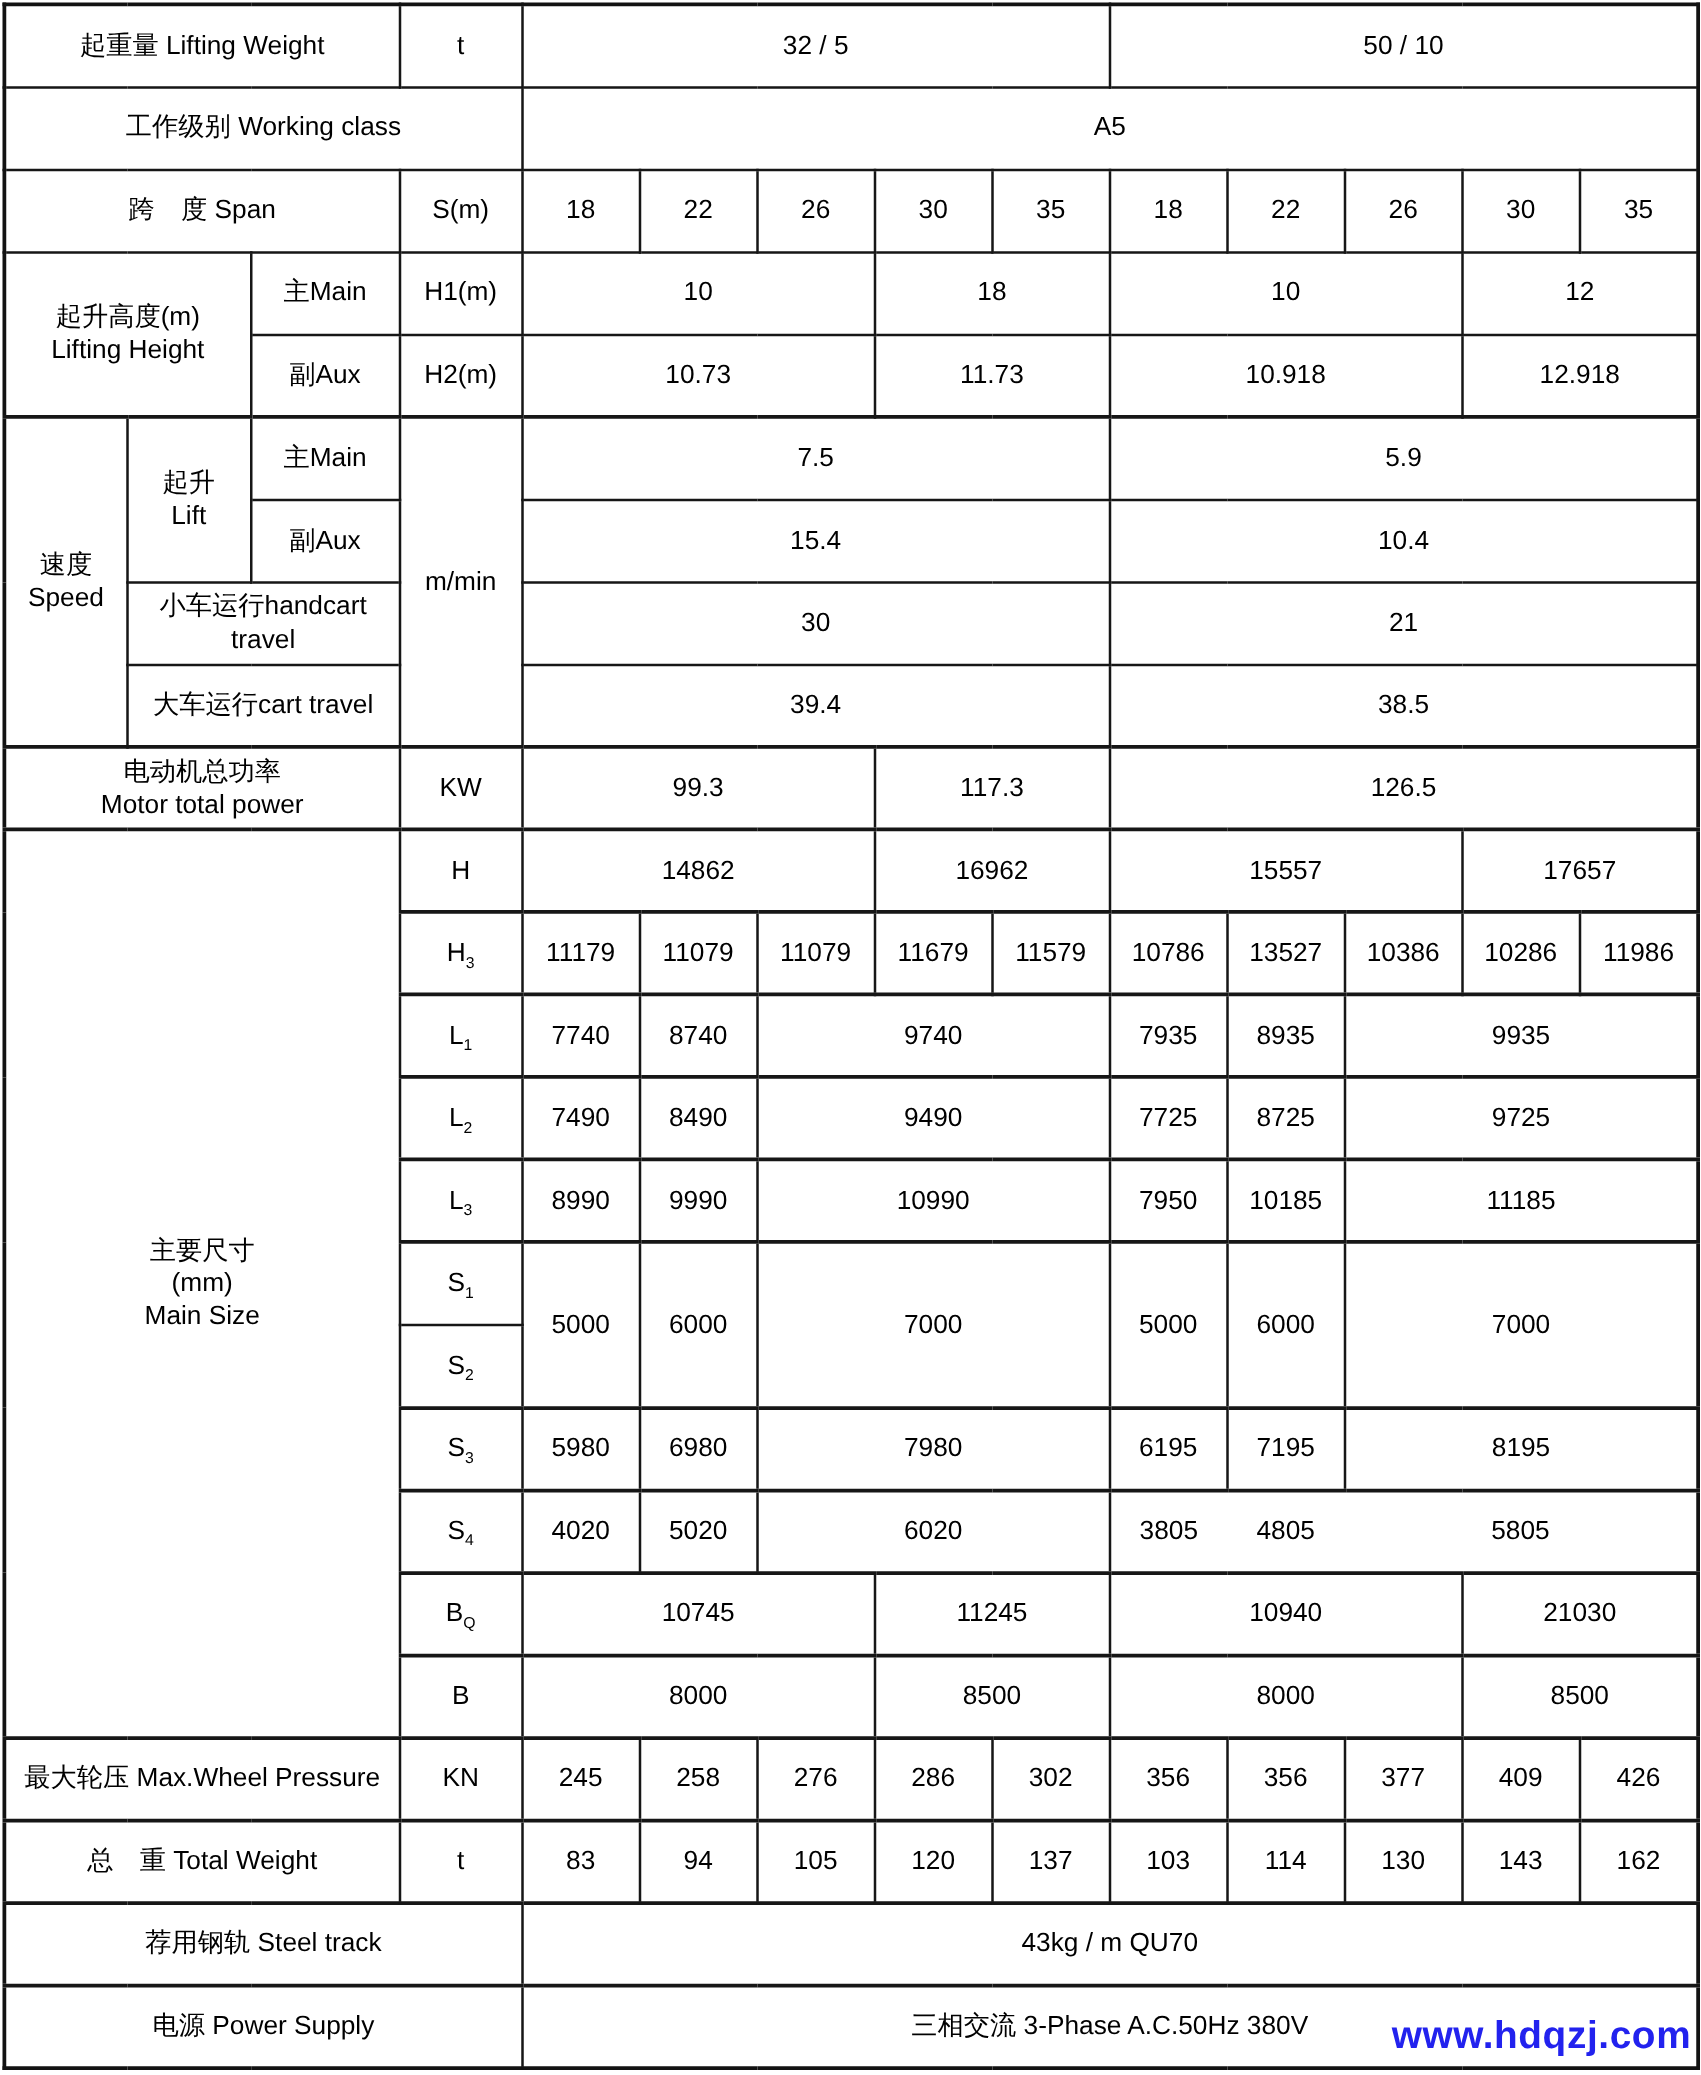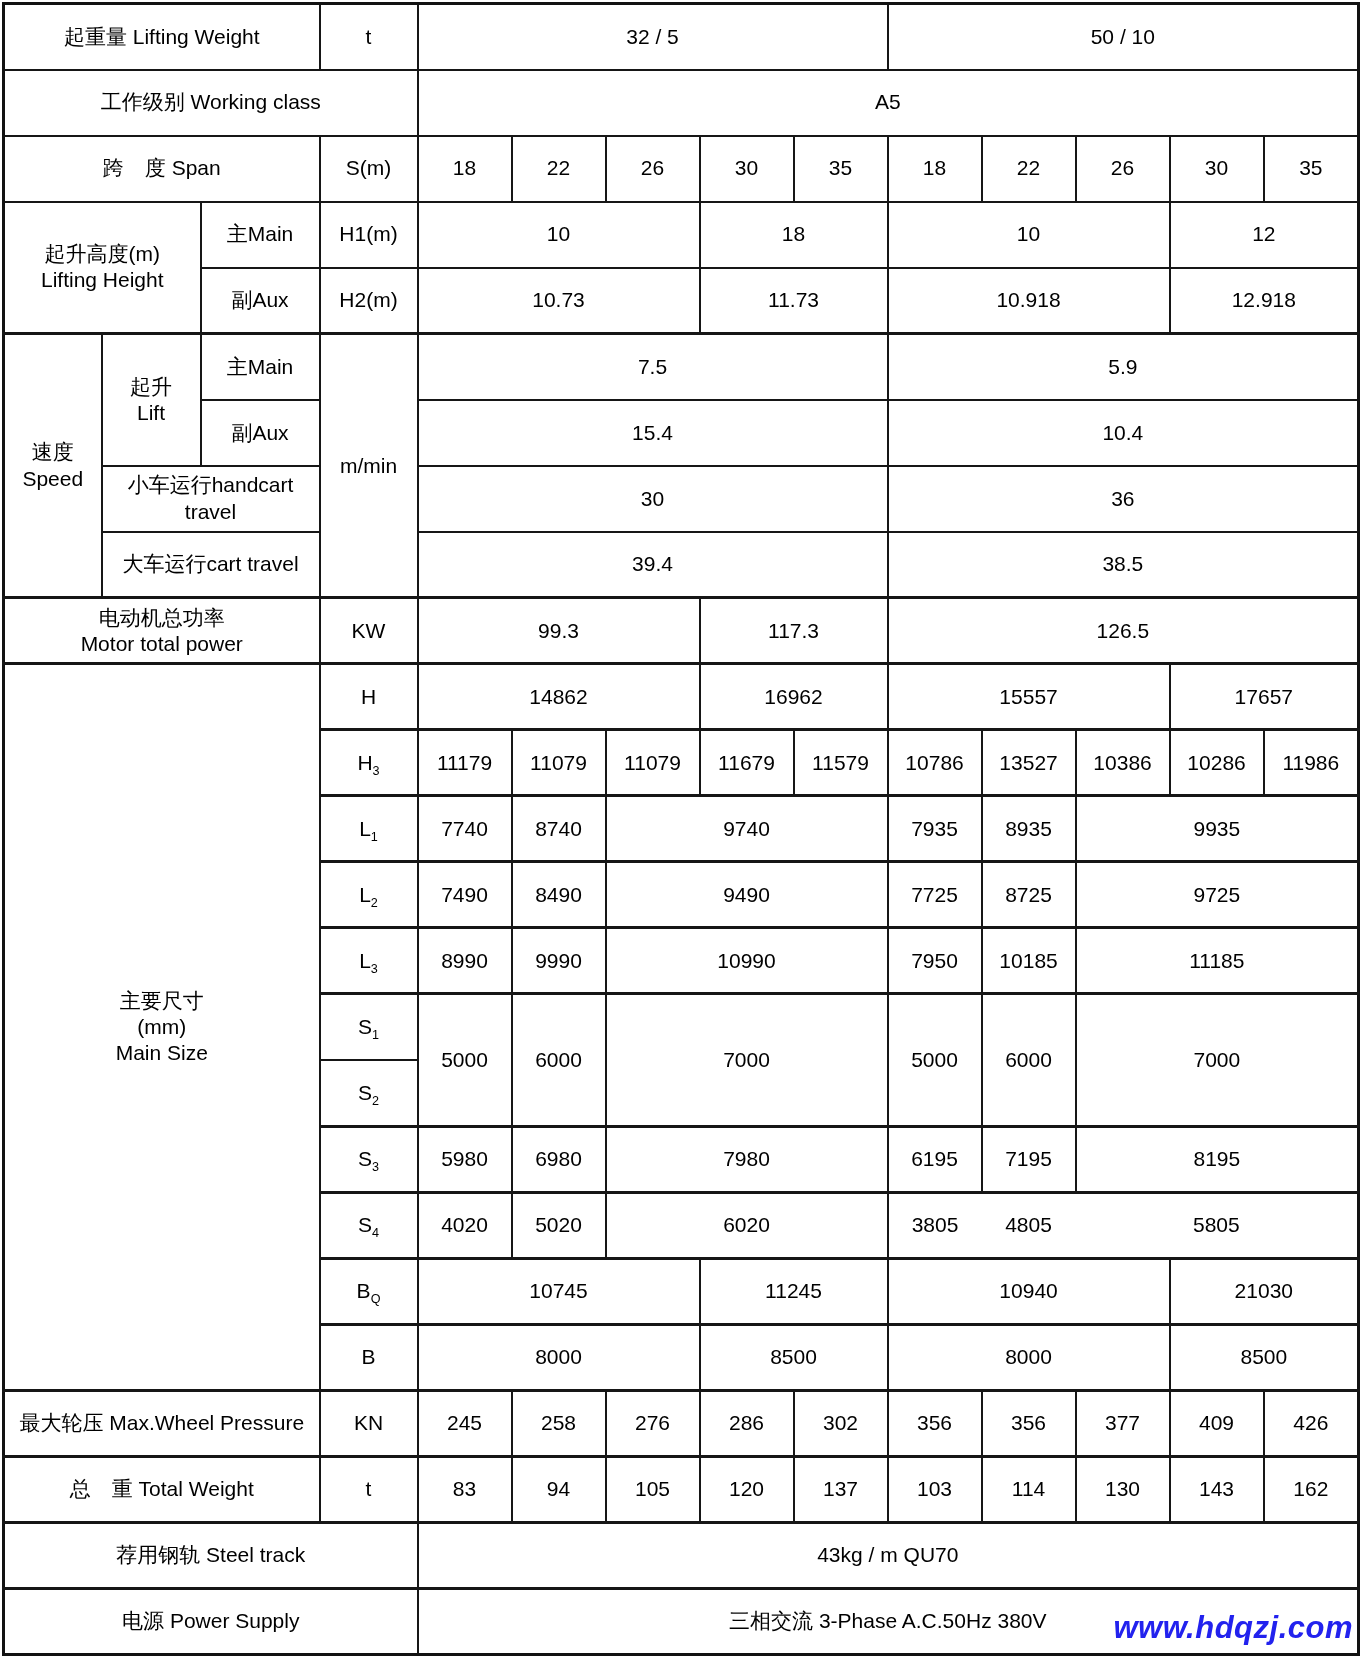--- a/index.html
+++ b/index.html
@@ -13,21 +13,21 @@
   td{
     border:2px solid #161616;text-align:center;vertical-align:middle;
     white-space:pre-line;padding:1px 2px;overflow:hidden;line-height:1.25;
   }
   tr{height:62px;}
   tr.tk td{border-top-width:3px;}
   td.nbr{border-right-style:hidden;}
   sub{font-size:0.6em;line-height:0;}
   .wm{
     position:absolute;right:8px;bottom:16px;
-    font-weight:bold;font-style:italic;font-size:31px;
+    font-weight:bold;font-size:31px;
     color:#2222ee;letter-spacing:0.5px;
   }
 </style>
 </head>
 <body>
 
 <div class="sheet">
 <table class="spec">
   <colgroup>
     <col style="width:98px">
@@ -108,21 +108,21 @@
   <tr>
     <td>副Aux</td>
     <td colspan="5">15.4</td>
     <td colspan="5">10.4</td>
   </tr>
 
   <tr>
     <td colspan="2">小车运行handcart
 travel</td>
     <td colspan="5">30</td>
-    <td colspan="5">36</td>
+    <td colspan="5">21</td>
   </tr>
 
   <tr>
     <td colspan="2">大车运行cart travel</td>
     <td colspan="5">39.4</td>
     <td colspan="5">38.5</td>
   </tr>
 
   <tr class="tk">
     <td colspan="3">电动机总功率

